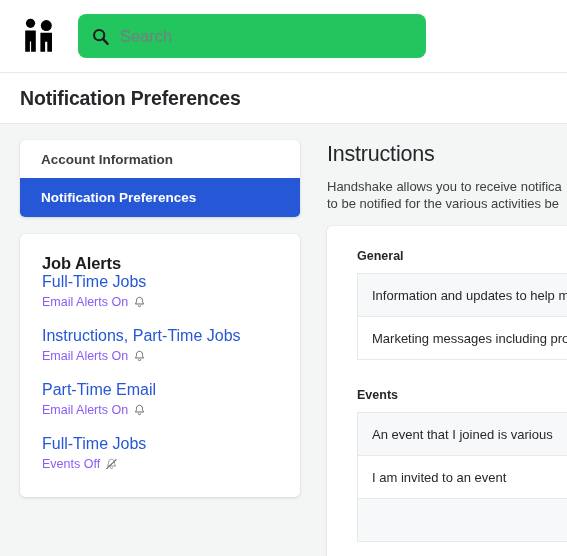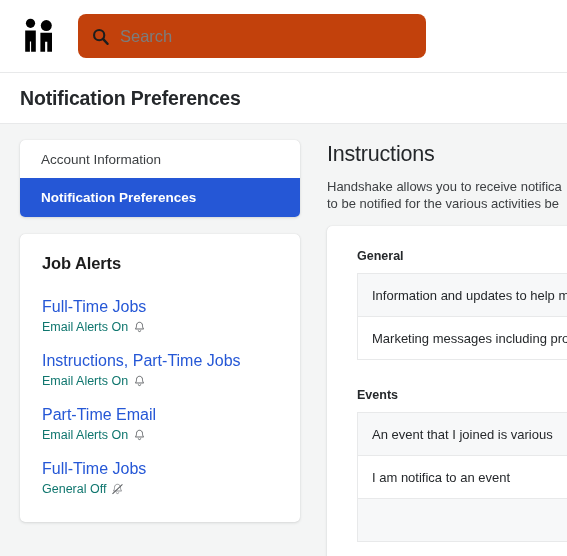--- a/index.html
+++ b/index.html
@@ -26,21 +26,21 @@
     width: 38px;
     height: 38px;
     margin-left: 5px;
     margin-right: 19px;
     flex: 0 0 auto;
     display: block;
   }
   .searchbar {
     width: 348px;
     height: 44px;
-    background: #c2410c;
+    background: #22c55e;
     border-radius: 8px;
     display: flex;
     align-items: center;
     padding: 0 14px;
     gap: 11px;
   }
   .search-icon { width: 17px; height: 17px; flex: 0 0 auto; display:block; }
   .search-input {
     border: 0;
     outline: 0;
@@ -87,50 +87,51 @@
   
   .navcard { overflow: hidden; margin-bottom: 17px; }
   .navitem {
     height: 38px;
     display: flex;
     align-items: center;
     padding: 0 21px;
     font-size: 13.5px;
     color: #3d4043;
     cursor: pointer;
+    font-weight: bold;
   }
   .navitem.active {
     background: #2557d6;
     color: #ffffff;
     font-weight: 700;
     height: 39px;
   }
 
   
   .alertcard { padding: 20px 22px 26px 22px; }
   .alertcard h2 {
     font-size: 16.5px;
     font-weight: 700;
     color: #1d1d1d;
     letter-spacing: -0.1px;
-    margin-bottom: 25px;
+    margin-bottom: 0;
   }
   .alert-row { margin-bottom: 18px; }
   .alert-row:last-child { margin-bottom: 0; }
   .alert-link {
     display: block;
     font-size: 16px;
     color: #2557d6;
     text-decoration: none;
     margin-bottom: 4px;
     cursor: pointer;
   }
   .alert-status {
     font-size: 12.5px;
-    color: #0f766e;
+    color: #8b5cf6;
     display: flex;
     align-items: center;
     gap: 5px;
   }
   .bell-icon { width: 13px; height: 13px; display: block; flex: 0 0 auto; }
 
   
   .rightcol {
     width: 300px;
     flex: 0 0 300px;
@@ -255,21 +256,21 @@
           <svg class="bell-icon" viewBox="0 0 14 14" aria-hidden="true">
             <path d="M7 1.4c-1.9 0-3.2 1.4-3.2 3.2 0 2.4-.7 3.3-1.3 4h9c-.6-.7-1.3-1.6-1.3-4 0-1.8-1.3-3.2-3.2-3.2z" fill="none" stroke="#5b5e61" stroke-width="1"></path>
             <path d="M5.7 10.1a1.3 1.3 0 0 0 2.6 0" fill="none" stroke="#5b5e61" stroke-width="1"></path>
           </svg>
         </div>
       </div>
 
       <div class="alert-row">
         <a class="alert-link" href="#">Full-Time Jobs</a>
         <div class="alert-status">
-          <span>General Off</span>
+          <span>Events Off</span>
           <svg class="bell-icon" viewBox="0 0 14 14" aria-hidden="true">
             <path d="M7 1.4c-1.9 0-3.2 1.4-3.2 3.2 0 2.4-.7 3.3-1.3 4h9c-.6-.7-1.3-1.6-1.3-4 0-1.8-1.3-3.2-3.2-3.2z" fill="none" stroke="#8b8e91" stroke-width="1"></path>
             <path d="M5.7 10.1a1.3 1.3 0 0 0 2.6 0" fill="none" stroke="#8b8e91" stroke-width="1"></path>
             <line x1="1.6" y1="11.8" x2="12.3" y2="1.6" stroke="#5b5e61" stroke-width="1.1"></line>
           </svg>
         </div>
       </div>
     </div>
   </div>
 
@@ -294,21 +295,21 @@
         </div>
       </div>
 
       <div class="group">
         <div class="group-title">Events</div>
         <div class="table">
           <div class="trow alt">
             <span>An event that I joined is various</span>
           </div>
           <div class="trow">
-            <span>I am notifica to an event</span>
+            <span>I am invited to an event</span>
           </div>
           <div class="trow alt"></div>
         </div>
       </div>
 
     </div>
   </div>
 </div>
 
 </body></html>

